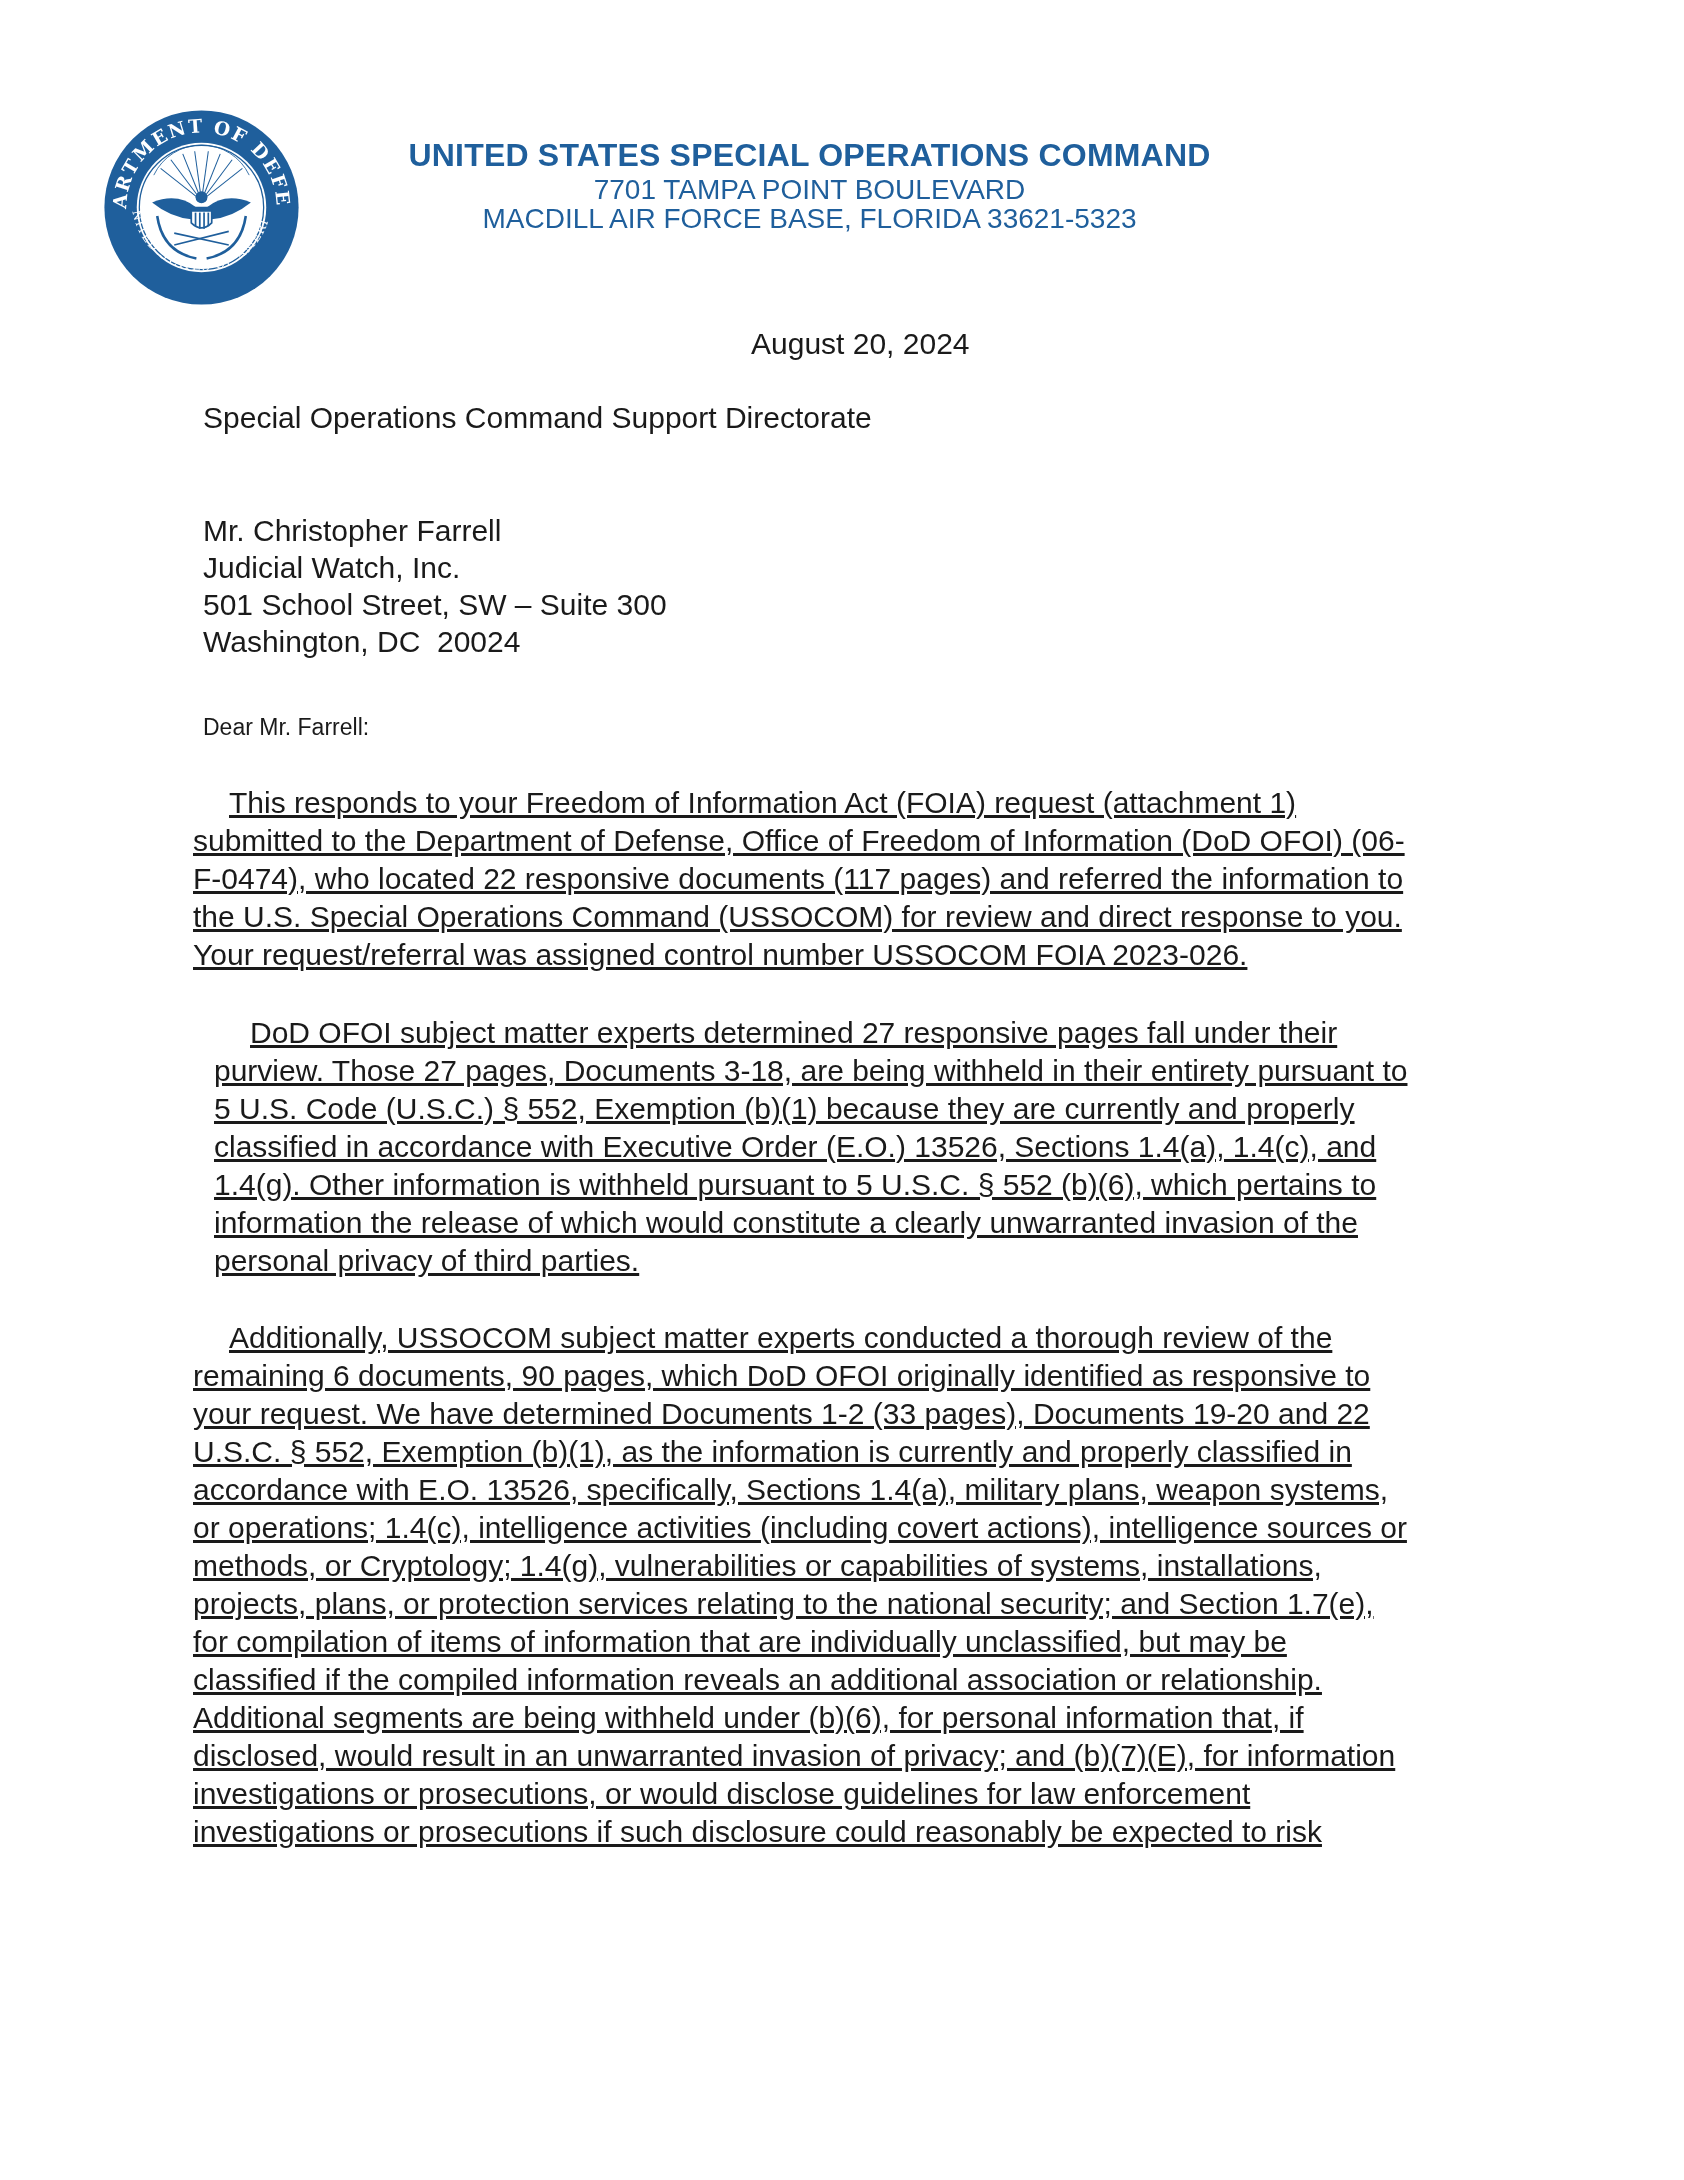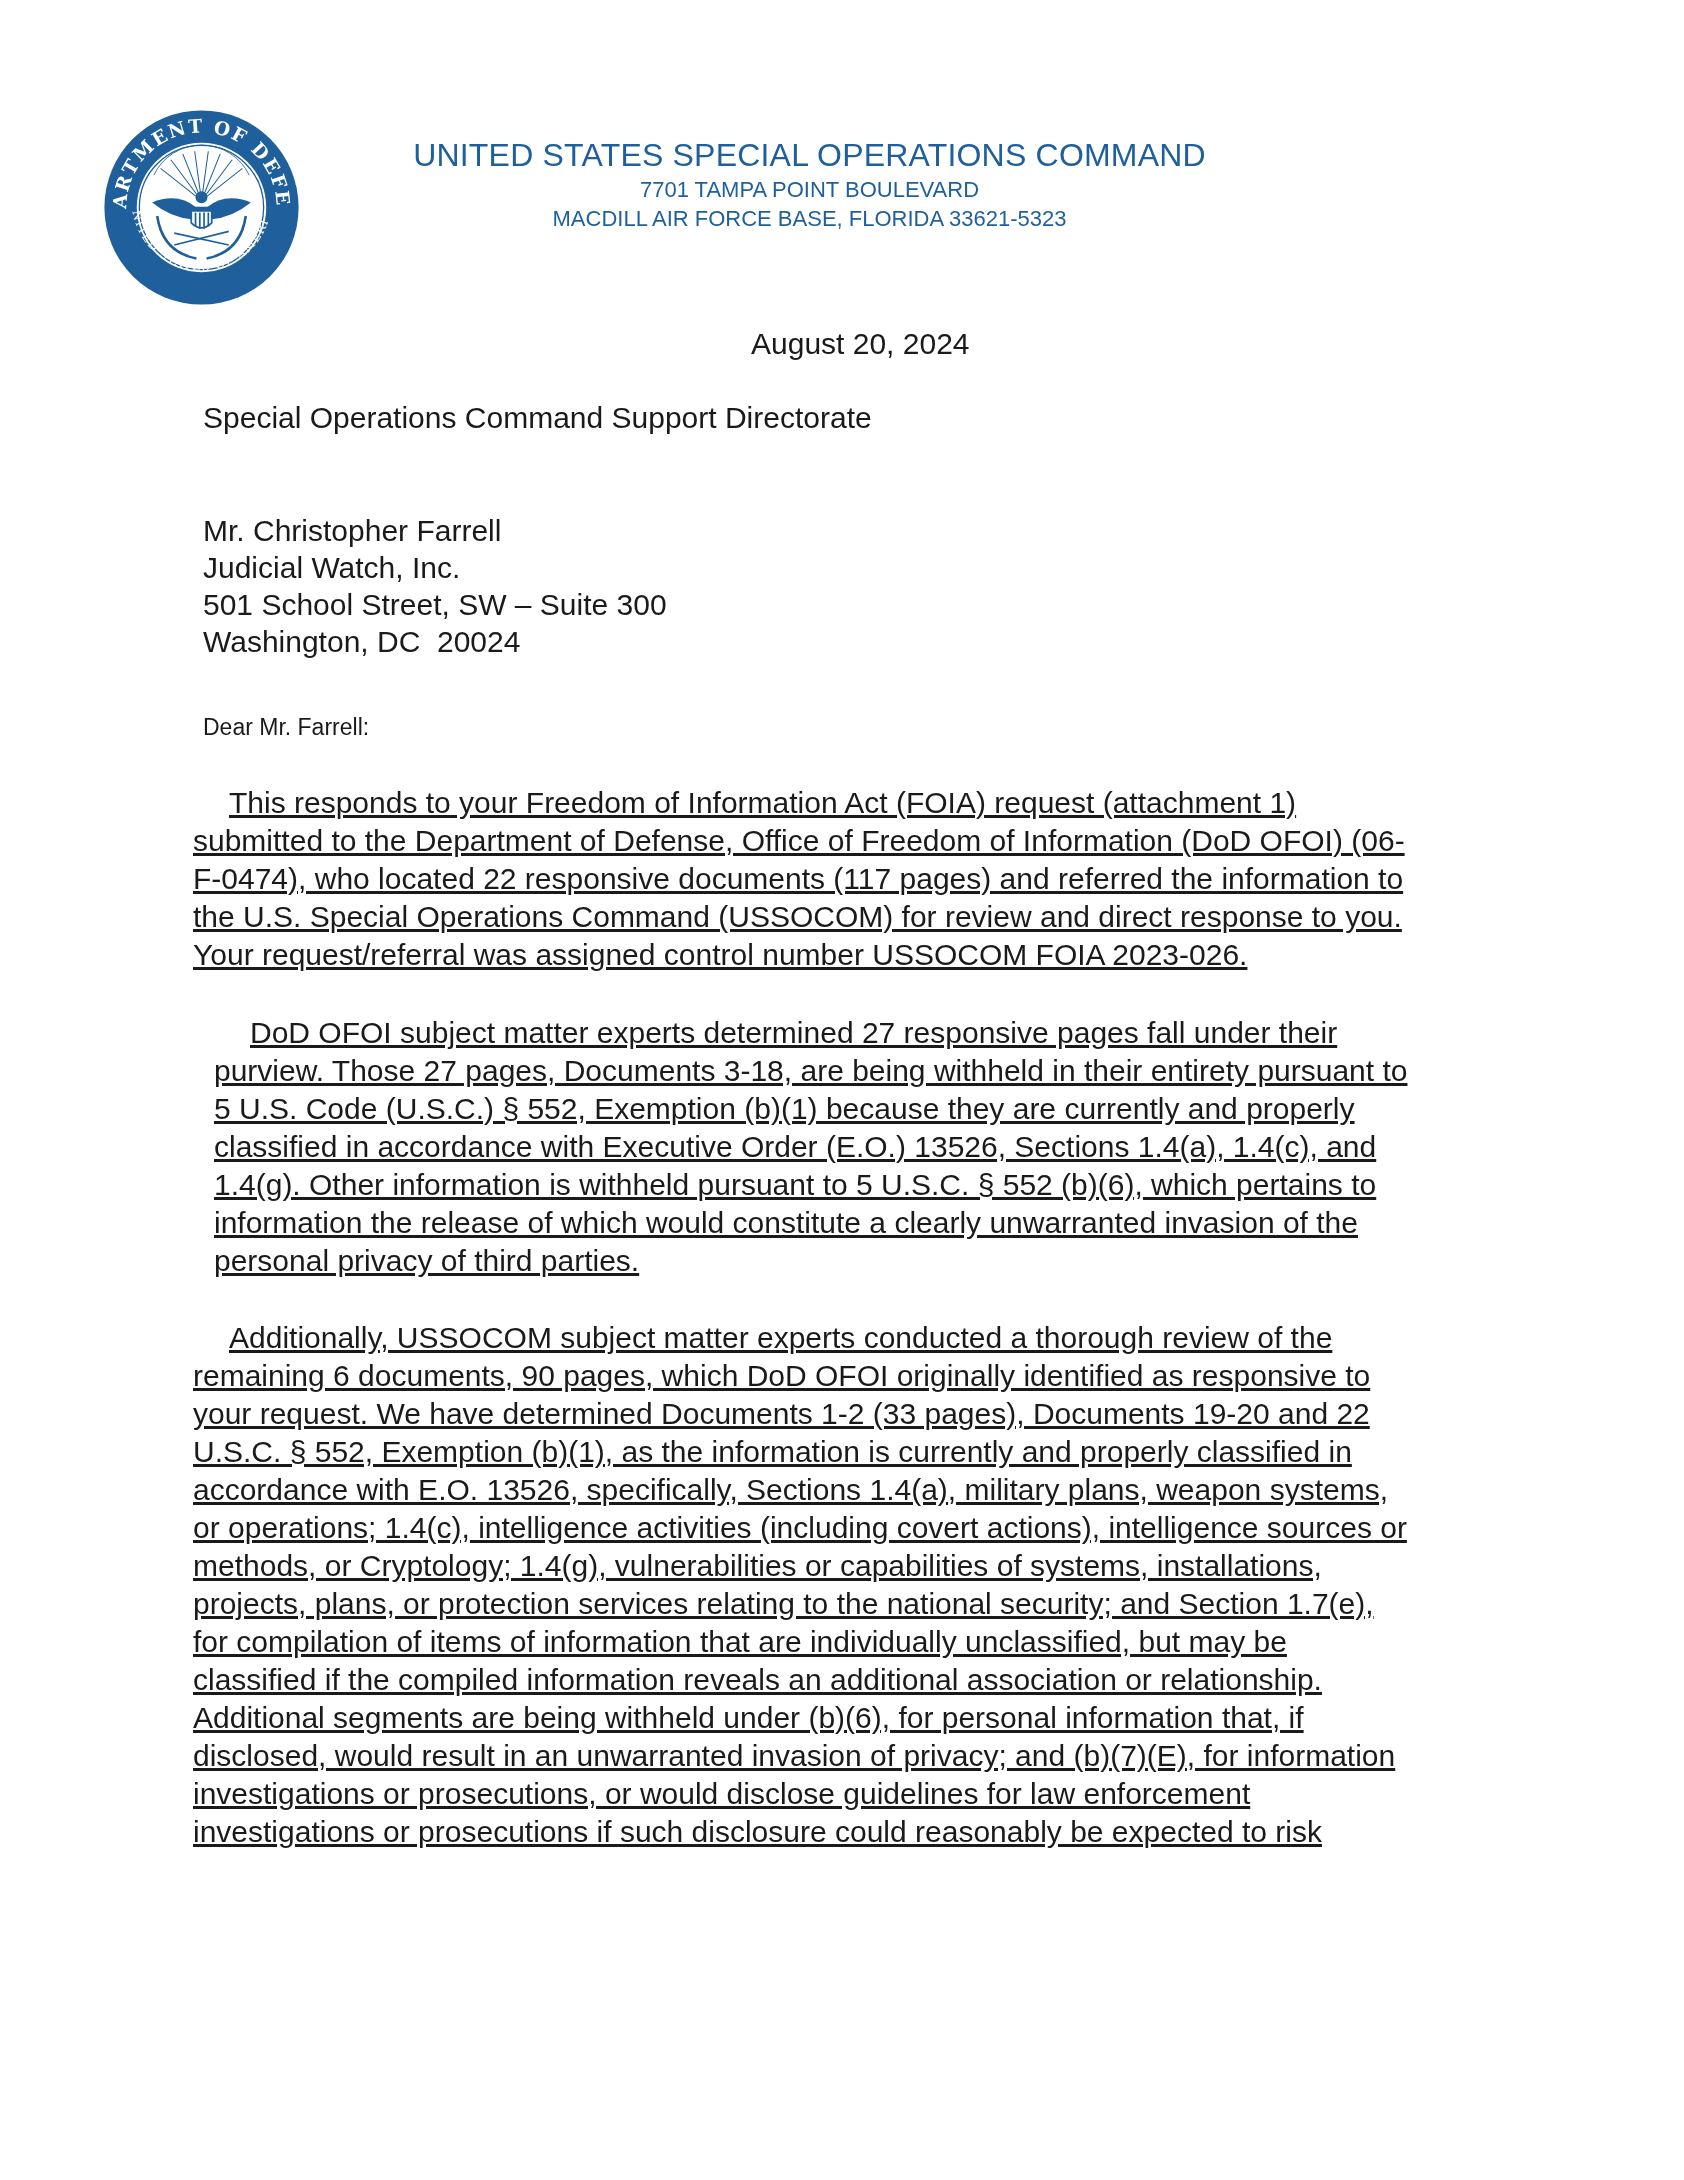--- a/index.html
+++ b/index.html
@@ -8,24 +8,24 @@
     font-family: "Liberation Sans", sans-serif; color: #1a1a1a;
   }
   .seal {
     position: absolute; left: 101px; top: 107px; width: 201px; height: 201px;
   }
   .letterhead {
     position: absolute; left: 341px; top: 136px; width: 937px; text-align: center;
     color: #1f5f9c;
   }
   .letterhead .org {
-    font-weight: normal; font-size: 32px; letter-spacing: 0.2px; line-height: 39px;
+    font-weight: bold; font-size: 32px; letter-spacing: 0.2px; line-height: 39px;
   }
   .letterhead .addr {
-    font-size: 22px; line-height: 29px;
+    font-size: 28px; line-height: 29px;
   }
   .date {
     position: absolute; left: 751px; top: 325px; font-size: 30px; line-height: 37px;
   }
   .office {
     position: absolute; left: 203px; top: 399px; font-size: 30px; line-height: 37px;
   }
   .recipient {
     position: absolute; left: 203px; top: 512px; font-size: 30px; line-height: 37px;
   }

